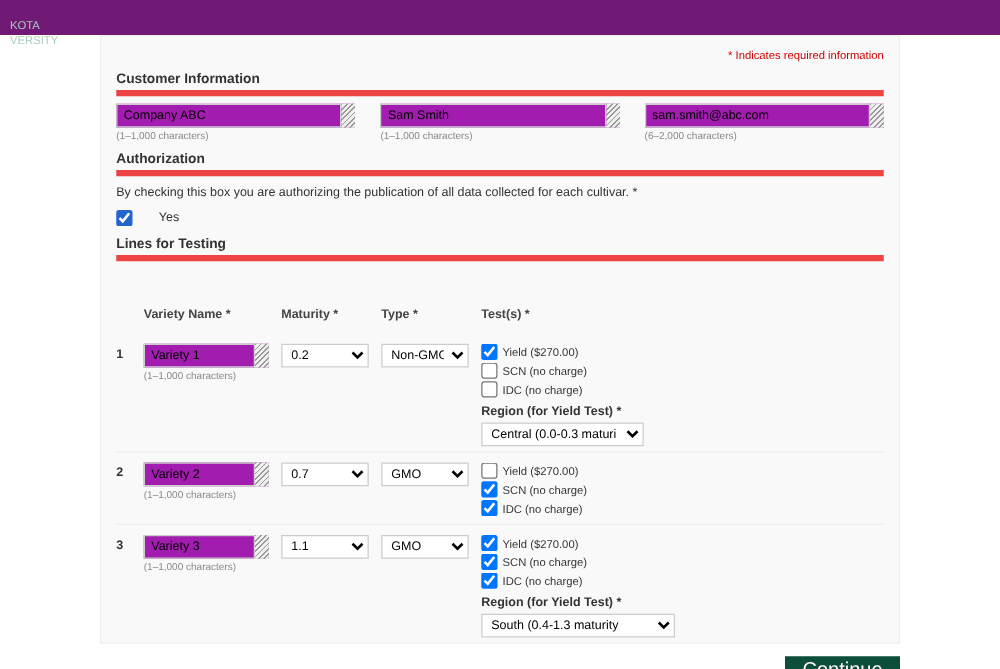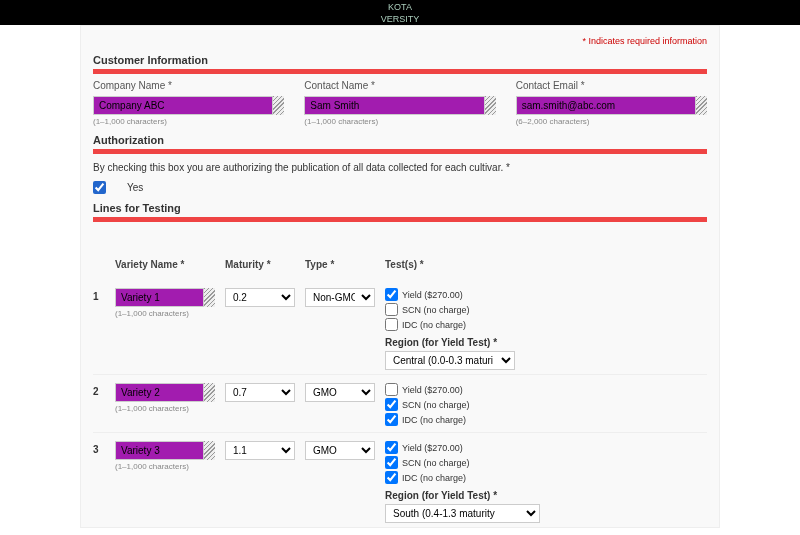--- a/index.html
+++ b/index.html
@@ -1,17 +1,17 @@
 <!DOCTYPE html>
 <html><head>
 <meta charset="utf-8">
 <style>
 * { box-sizing: border-box; margin: 0; padding: 0; }
 body { font-family: Arial, sans-serif; font-size: 11px; color: #333; background: #fff; }
-.header-bar { background: #000000; height: 25px; padding: 0 8px; text-align: center; }
+.header-bar { background: #701a75; height: 25px; padding: 14px 8px; }
 .header-bar span { color: #aaccbb; font-size: 9px; }
 .main-wrap { display: flex; justify-content: center; padding: 0; }
 .form-panel { width: 640px; background: #f9f9f9; padding: 10px 12px 4px; border: 1px solid #eee; }
 .req-note { text-align: right; color: #c00; font-size: 9px; margin-bottom: 8px; }
 .section-title { font-weight: bold; font-size: 11px; border-bottom: 5px solid #ef4444; padding-bottom: 3px; margin: 8px 0 6px; }
 .row3 { display: flex; gap: 20px; margin-bottom: 2px; }
 .col { flex: 1; }
 .field-label { font-size: 10px; color: #555; margin-bottom: 3px; display: block; }
 .text-input { width: 100%; padding: 3px 5px; font-size: 10px; border: 1px solid #ccc; background: #a21caf; position: relative; }
 .text-input-wrap { position: relative; }
@@ -41,31 +41,20 @@
   <span>KOTA</span><br>
   <span>VERSITY</span>
 </div>
 
 <div class="main-wrap">
   <div class="form-panel">
     <div class="req-note">* Indicates required information</div>
 
     <div class="section-title">Customer Information</div>
 
-    <div class="row3">
-      <div class="col">
-        <span class="field-label">Company Name *</span>
-      </div>
-      <div class="col">
-        <span class="field-label">Contact Name *</span>
-      </div>
-      <div class="col">
-        <span class="field-label">Contact Email *</span>
-      </div>
-    </div>
 
     <div class="row3">
       <div class="col">
         <div class="text-input-wrap">
           <input class="text-input" type="text" value="Company ABC" style="">
           <div class="corner-tab"></div>
         </div>
         <div class="hint">(1–1,000 characters)</div>
       </div>
       <div class="col">

